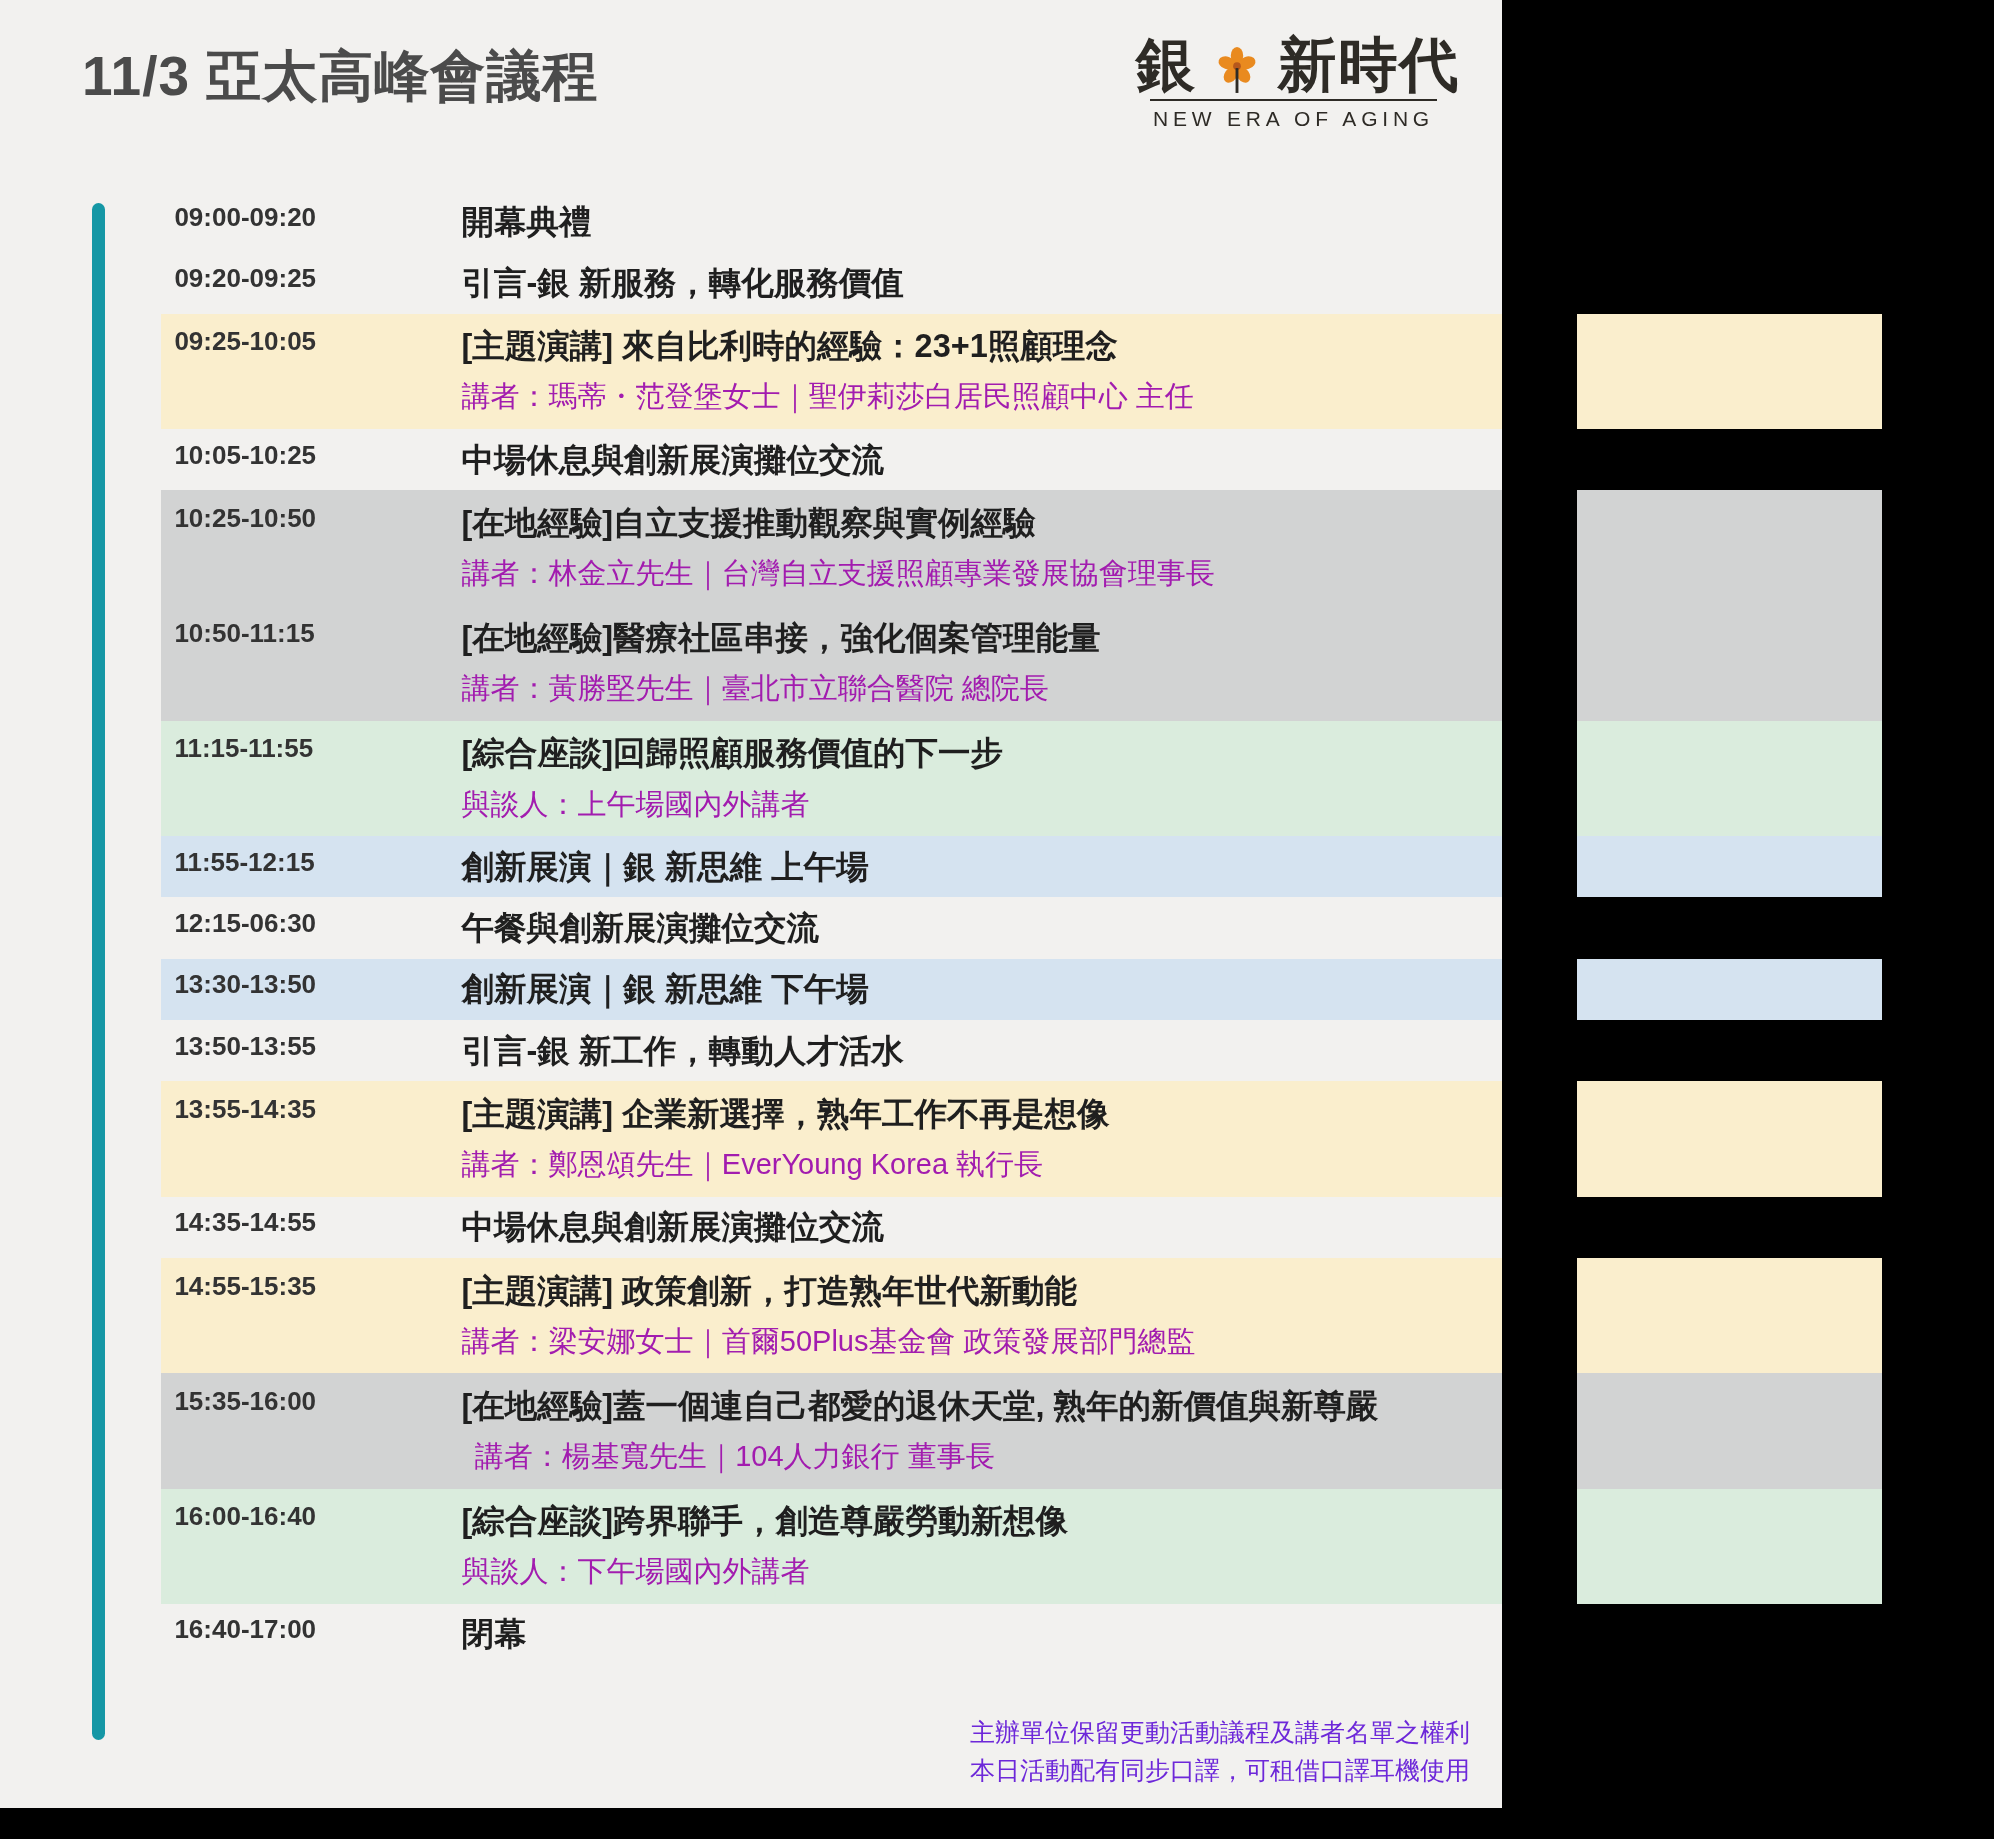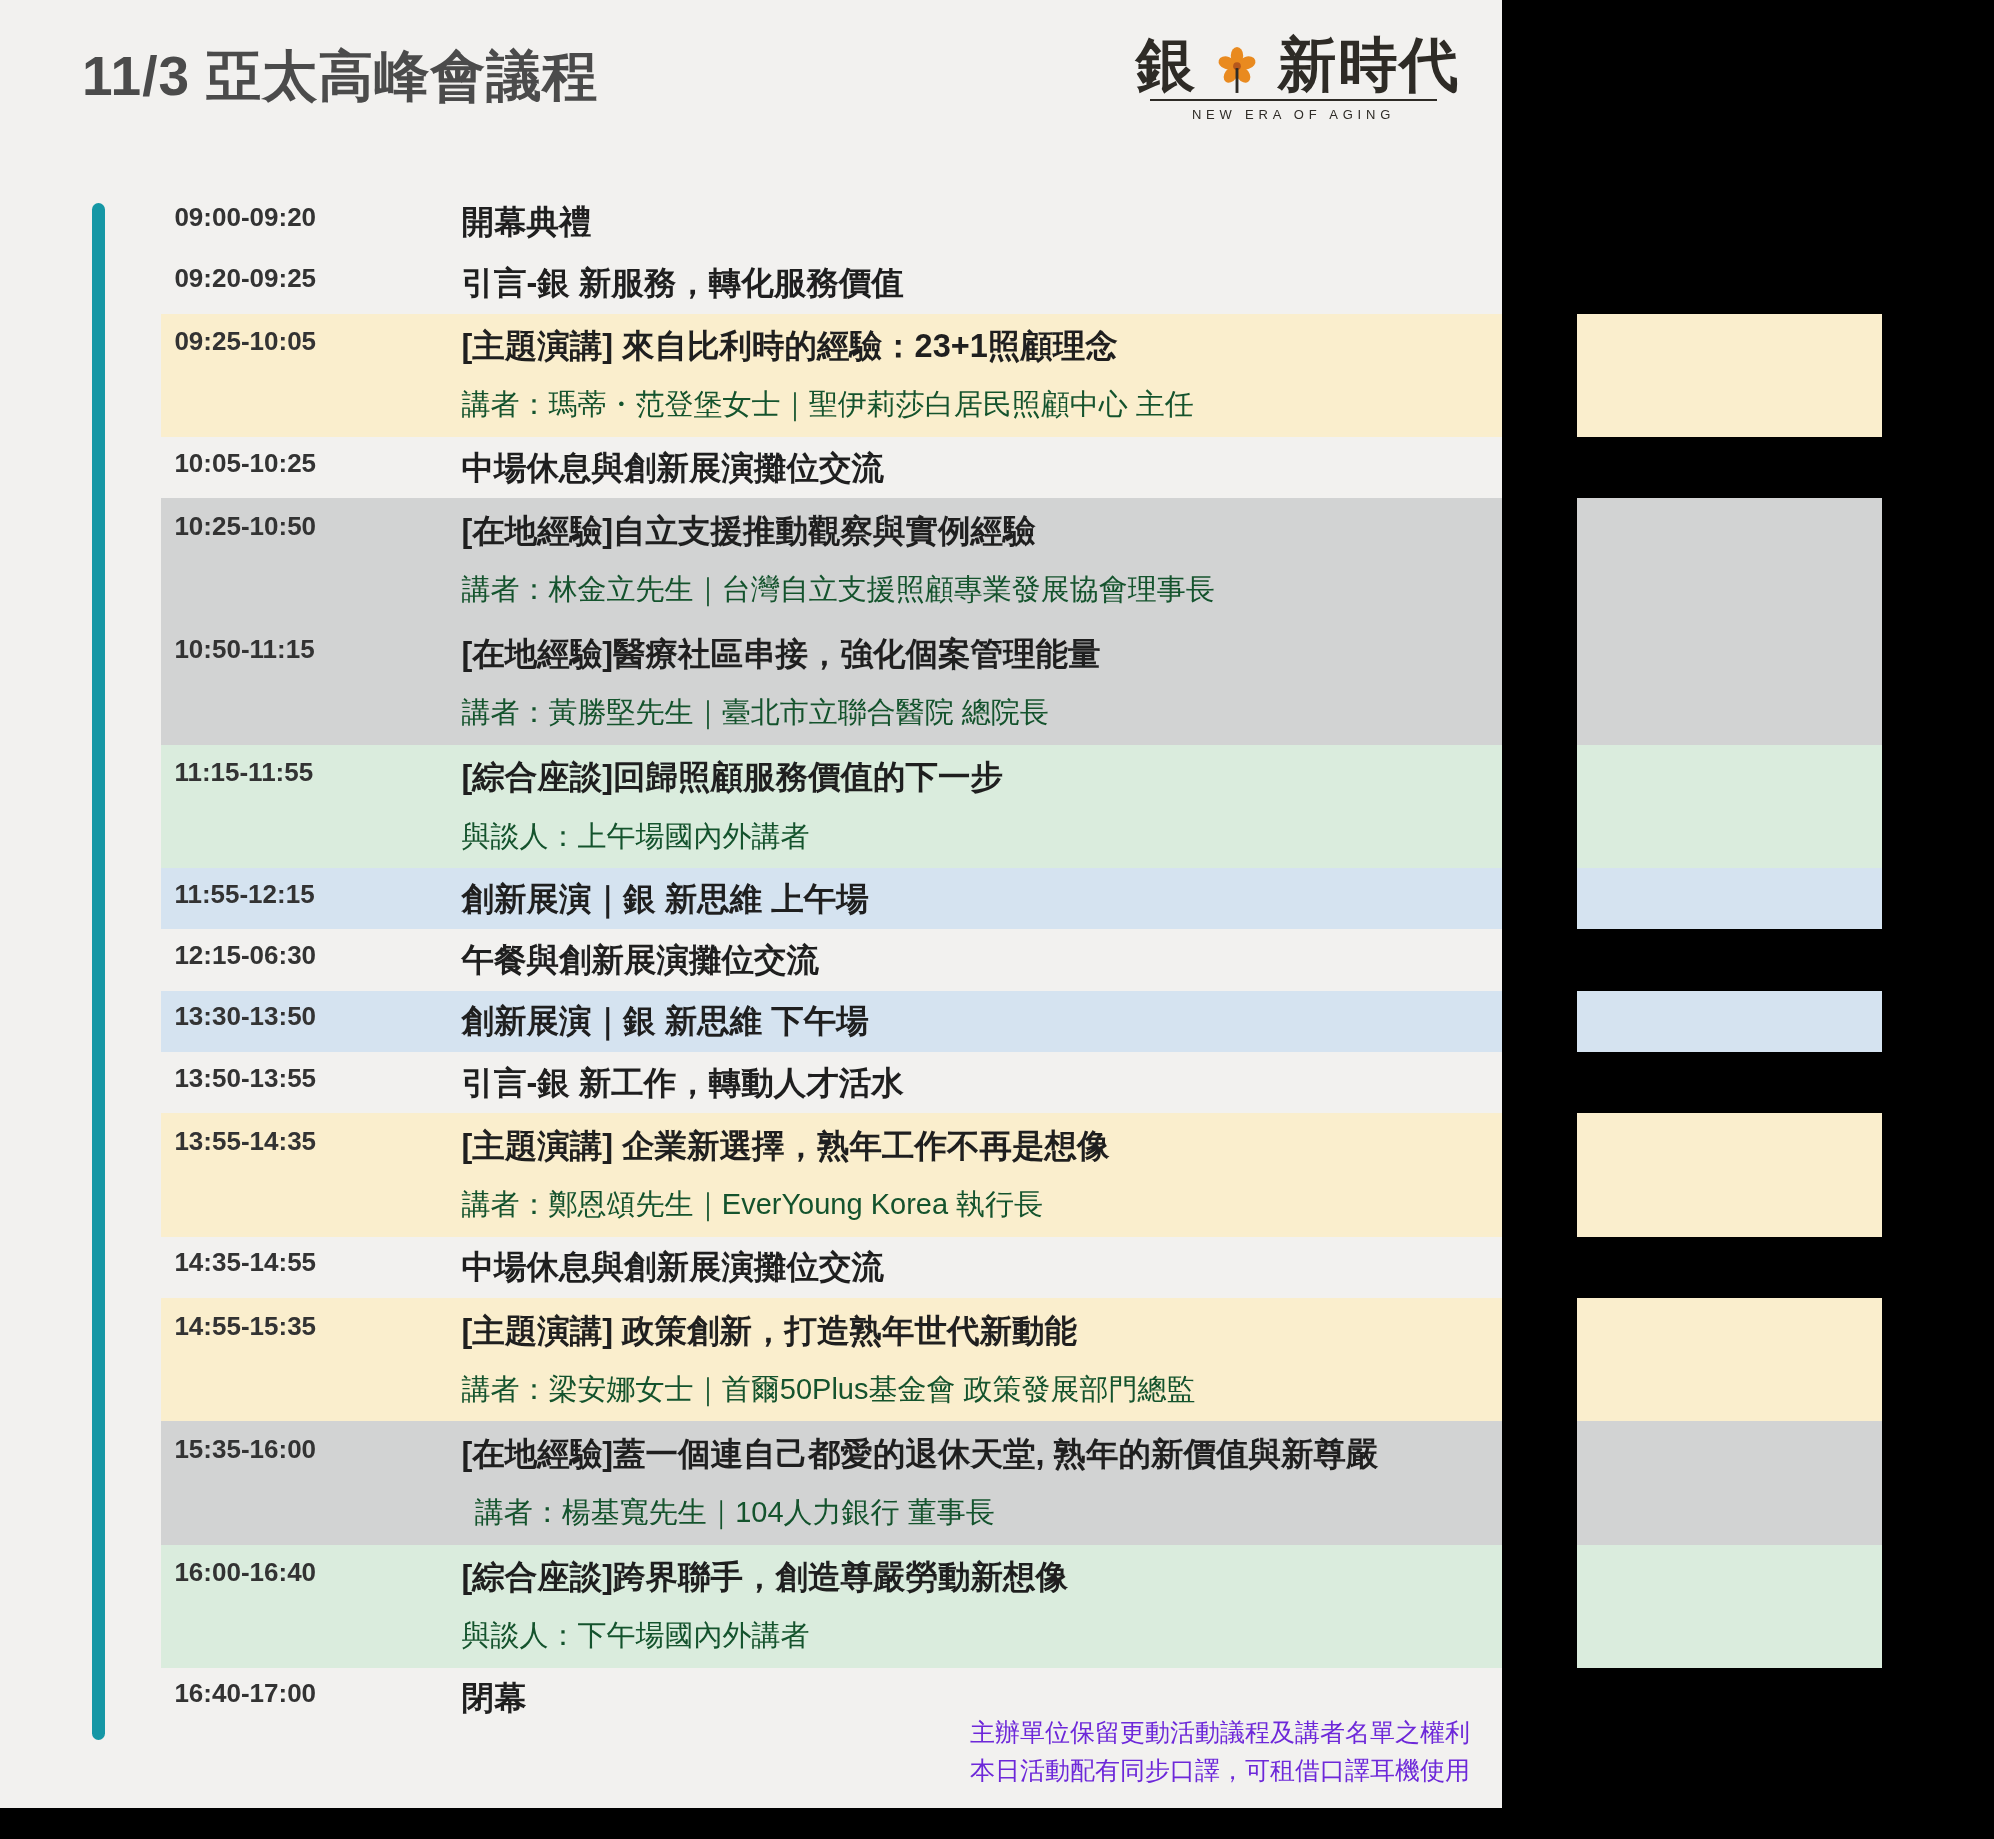--- a/index.html
+++ b/index.html
@@ -69,21 +69,21 @@
   }
   .logo-flower {
     display: inline-block;
     width: 44px;
     position: relative;
     vertical-align: middle;
   }
   .logo-flower svg { display:block; margin: 0 auto; }
   .logo-sub {
     margin-top: 5.7px;
-    font-size: 13px;
+    font-size: 21px;
     letter-spacing: 4.8px;
     color: #2e2b26;
     white-space: nowrap;
   }
   .logo-rule {
     width: 287px;
     height: 1.9px;
     background: #2e2b26;
     margin: 3.8px auto 4.8px auto;
   }
@@ -128,23 +128,23 @@
     padding-right: 9.6px;
   }
   .row .topic {
     font-size: 32.5px;
     font-weight: bold;
     color: #1f1f1f;
     line-height: 1.42;
   }
   .row .speaker {
     font-size: 29px;
-    color: #14532d;
+    color: #a21caf;
     line-height: 1.45;
-    margin-top: 14px;
+    margin-top: 6px;
   }
   .row.tall { padding: 9.6px 0 11.5px 0; justify-content: center; }
 
   
   .bg-plain  { background: transparent; }
   .bg-cream  { background: #faeecd; }
   .bg-grey   { background: #d2d3d3; }
   .bg-green  { background: #daecdd; }
   .bg-blue   { background: #d5e3f0; }
 

